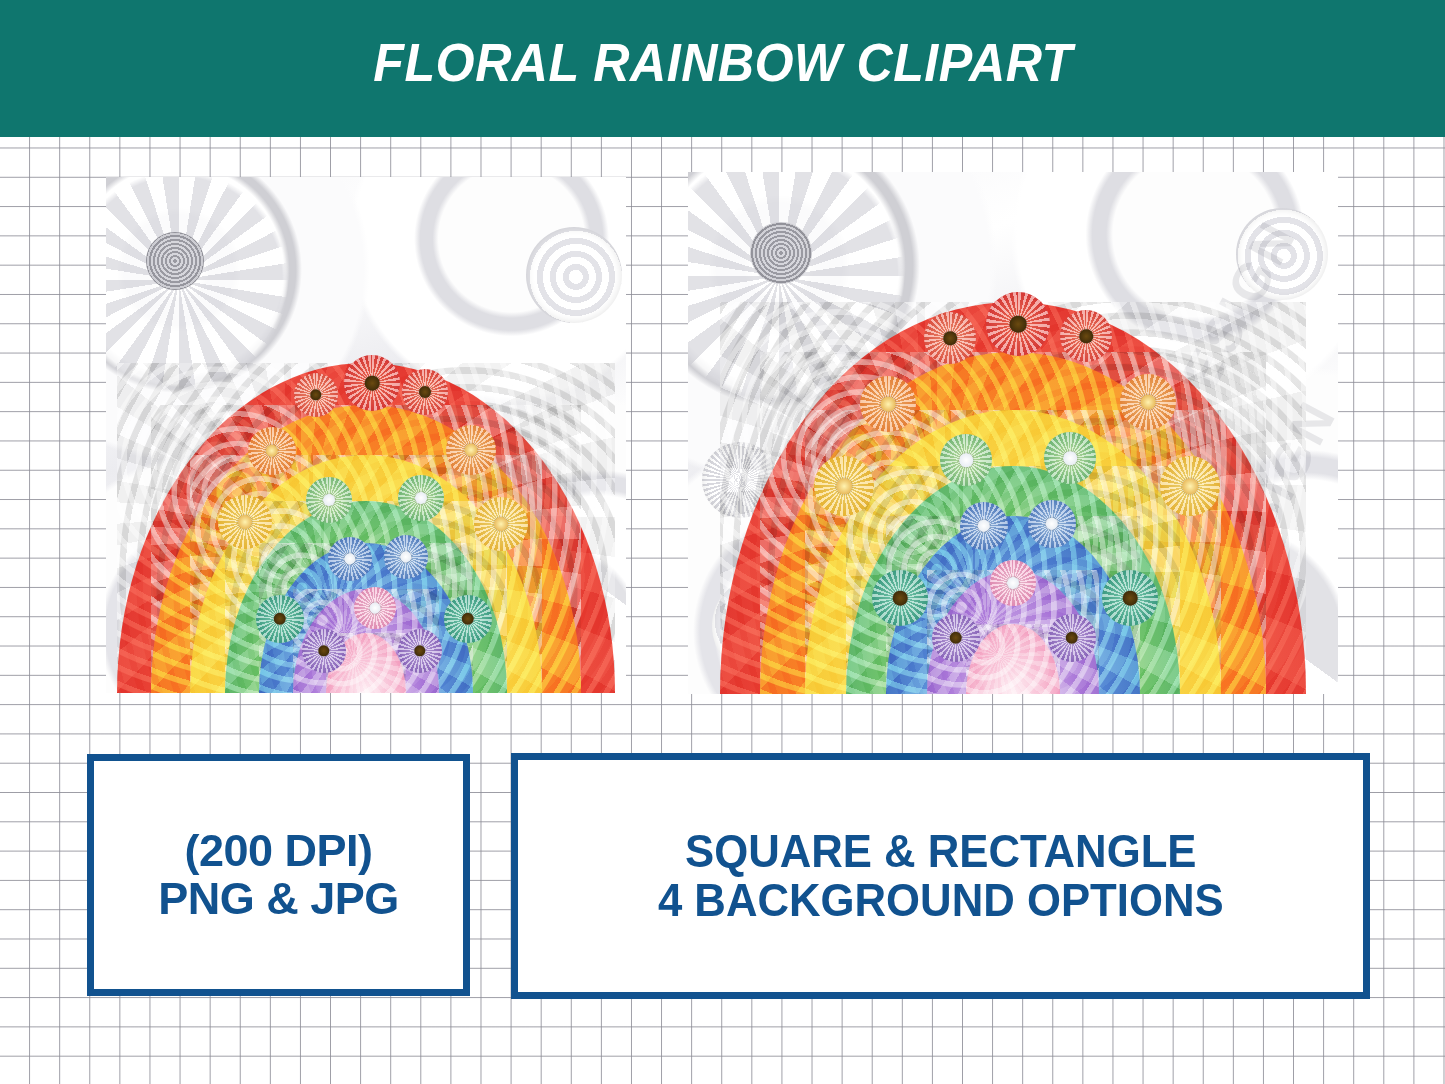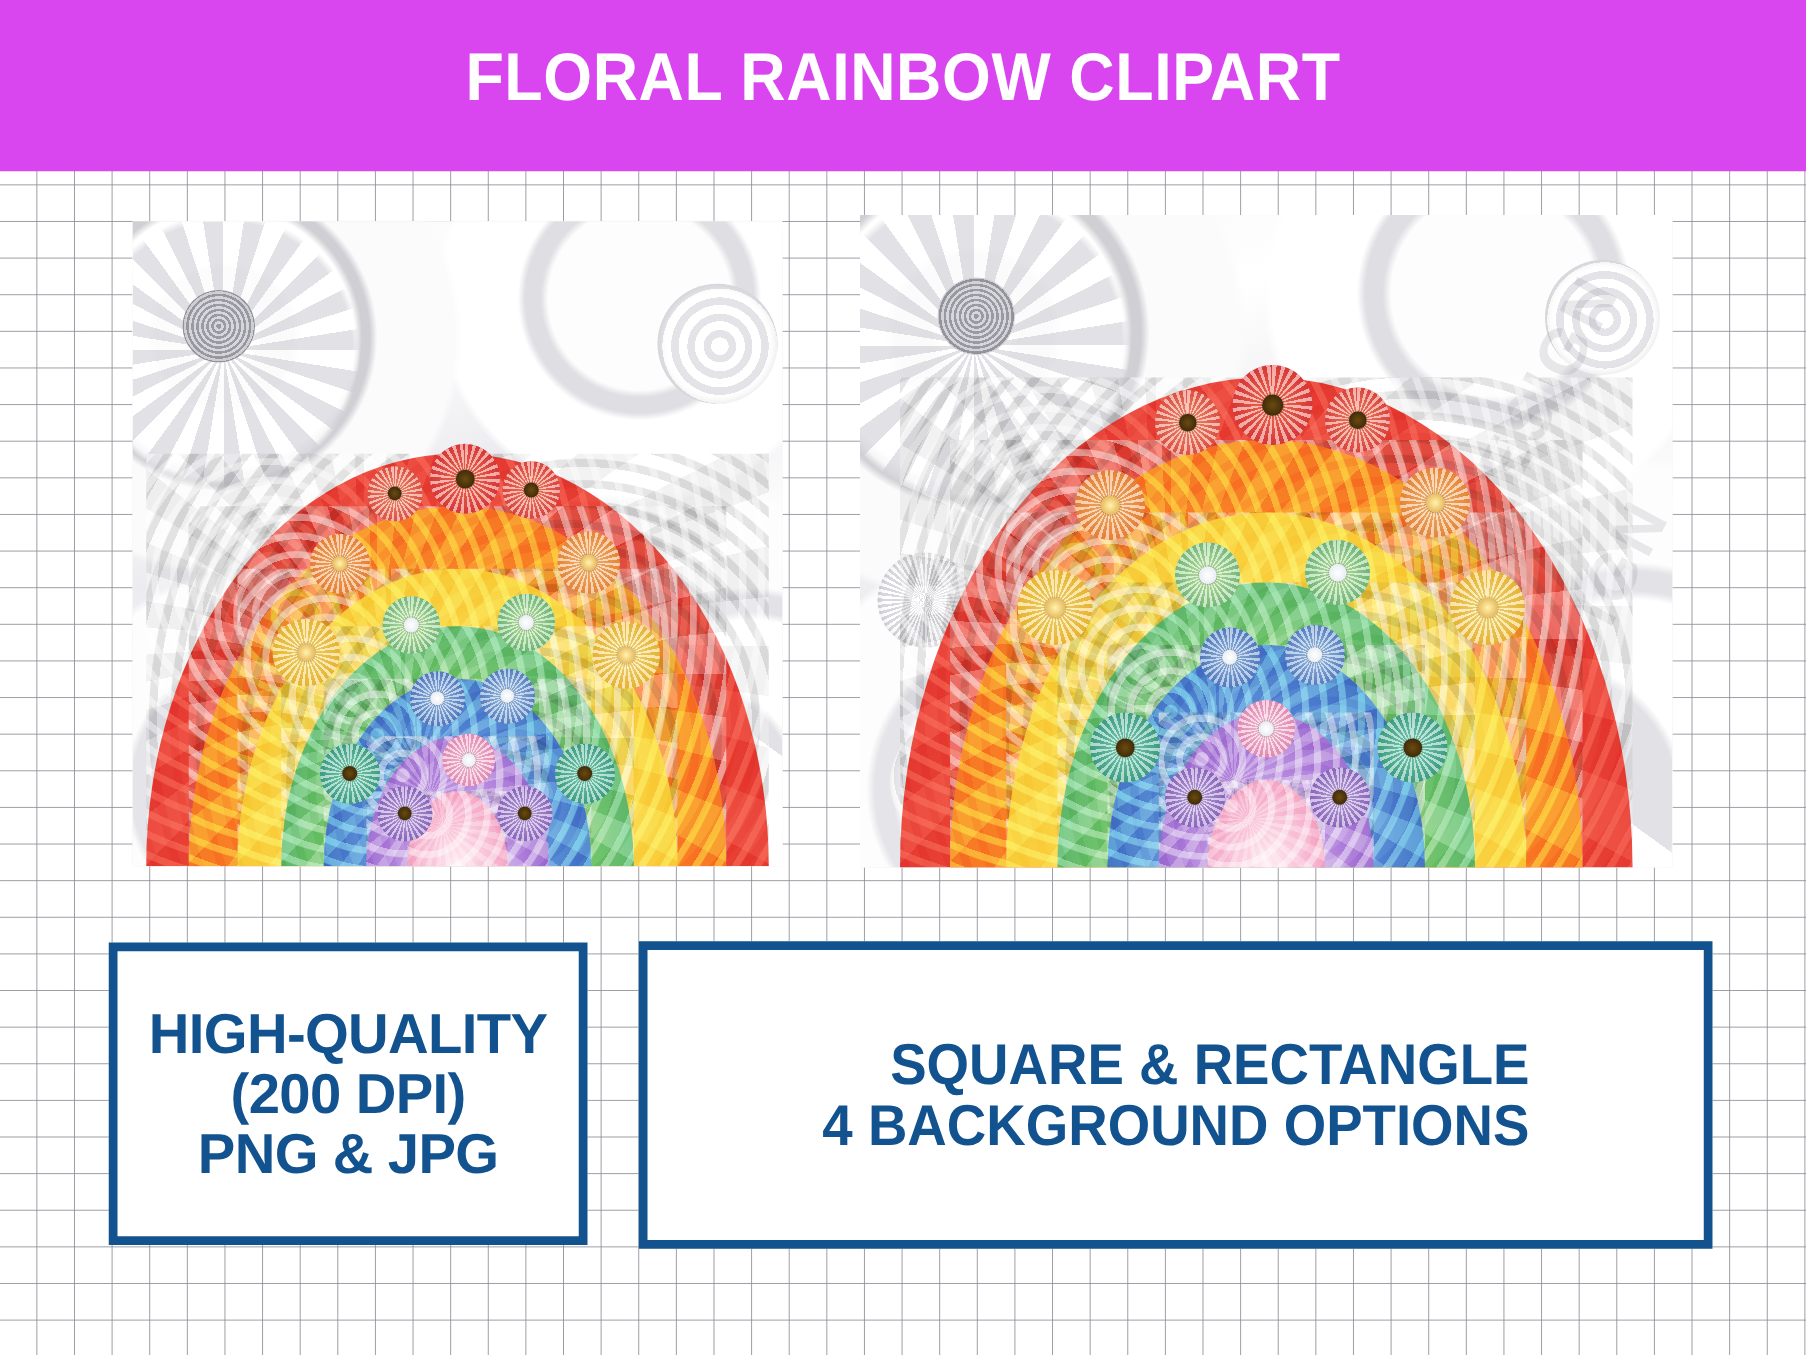--- a/index.html
+++ b/index.html
@@ -16,22 +16,22 @@
     background-color:#ffffff;
     background-image:
       linear-gradient(to right, rgba(140,140,150,.85) 1px, transparent 1px),
       linear-gradient(to bottom, rgba(140,140,150,.85) 1px, transparent 1px);
     background-size:30.1px 29.3px;
     background-position:-1px 1px;
   }
   
   #banner{
     position:absolute;left:0;top:0;width:1445px;height:137px;
-    background:#d946ef;
-    display:flex;align-items:center;justify-content:center;
+    background:#0f766e;
+    display:flex;align-items:center;justify-content:center;font-style:italic;
   }
   #banner-title{
     color:#ffffff;
     font-size:54px;
     font-weight:bold;
     letter-spacing:.5px;
     transform:scaleX(.93);
     white-space:nowrap;
     line-height:1;
     margin-top:-14px;
@@ -110,21 +110,21 @@
   .blossom.soft::after{background:radial-gradient(circle,#fff3b0,#e0a33a);}
   .blossom.pale::after{background:radial-gradient(circle,#ffffff,#dfe6ef);}
   
   .feature-box{
     position:absolute;background:#ffffff;
     border:7px solid #11528f;
     display:flex;align-items:center;justify-content:center;
     text-align:center;
   }
   #box-quality{left:87px;top:754px;width:369px;height:228px;}
-  #box-options{left:511px;top:753px;width:845px;height:232px;text-align:right;}
+  #box-options{left:511px;top:753px;width:845px;height:232px;}
   .feature-text{color:#11528f;font-weight:bold;line-height:1.06;}
   #quality-text{font-size:45px;letter-spacing:-.5px;}
   #options-text{font-size:46px;letter-spacing:0px;transform:scaleX(.95);}
 </style>
 </head>
 <body>
 
 <div id="grid-bg"></div>
 
 <div id="banner">
@@ -230,21 +230,20 @@
     <div class="blossom pale" style="left:302px;top:388px;width:46px;height:46px;background:radial-gradient(circle,#ffd3e4,#e97aae);"></div>
     <div class="blossom" style="left:184px;top:398px;width:56px;height:56px;background:radial-gradient(circle,#8fe0c4,#1f8e72);"></div>
     <div class="blossom" style="left:414px;top:398px;width:56px;height:56px;background:radial-gradient(circle,#8fe0c4,#1f8e72);"></div>
     <div class="blossom" style="left:244px;top:442px;width:48px;height:48px;background:radial-gradient(circle,#cdb6ec,#7a4db6);"></div>
     <div class="blossom" style="left:360px;top:442px;width:48px;height:48px;background:radial-gradient(circle,#cdb6ec,#7a4db6);"></div>
   </div>
 </div>
 
 <div class="feature-box" id="box-quality">
   <div class="feature-text" id="quality-text">
-    <div>HIGH-QUALITY</div>
     <div>(200 DPI)</div>
     <div>PNG &amp; JPG</div>
   </div>
 </div>
 
 <div class="feature-box" id="box-options">
   <div class="feature-text" id="options-text">
     <div>SQUARE &amp; RECTANGLE</div>
     <div>4 BACKGROUND OPTIONS</div>
   </div>

